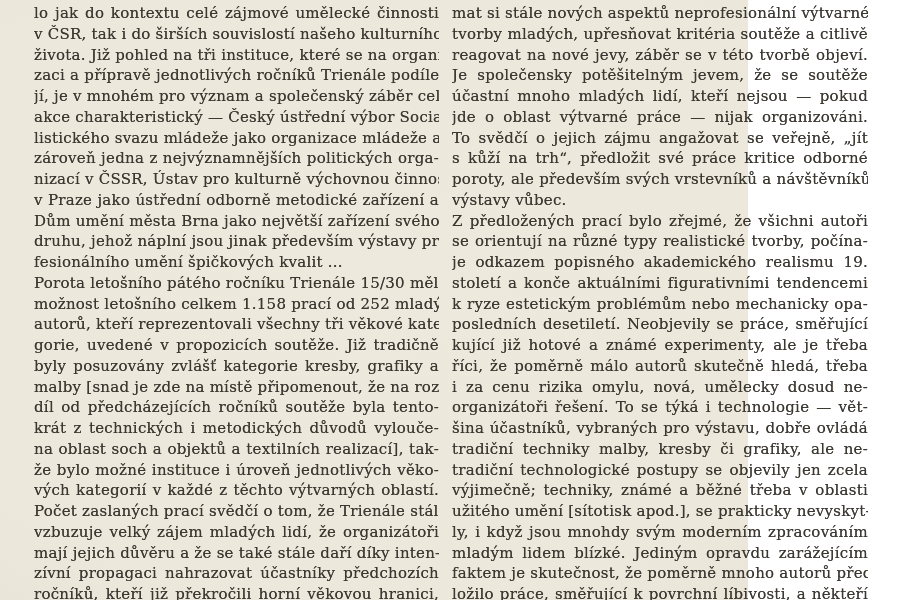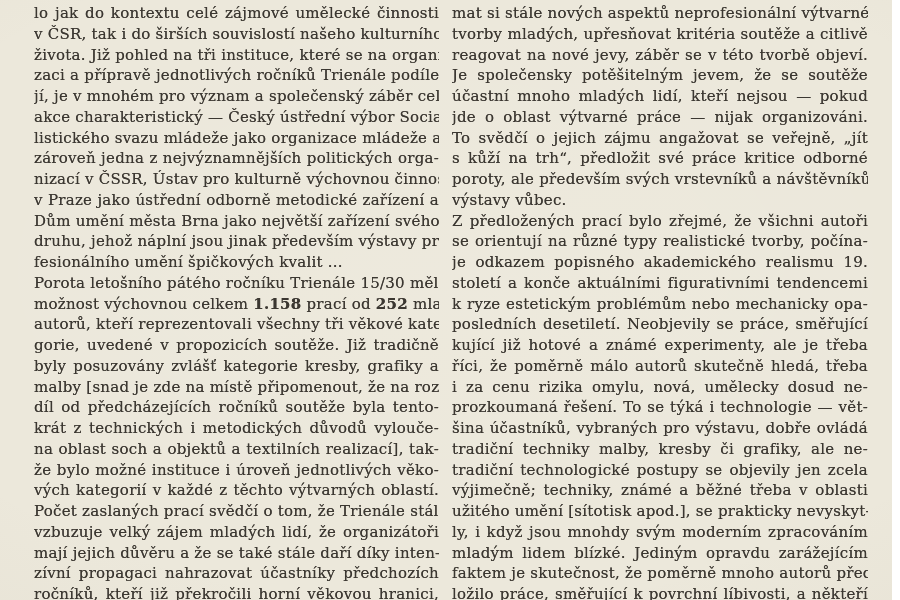--- a/index.html
+++ b/index.html
@@ -4,21 +4,21 @@
 <style>
   html, body {
     margin: 0;
     padding: 0;
     width: 900px;
     height: 600px;
     overflow: hidden;
   }
   .page {
     position: relative;
-    width: 892px;
+    width: 748px;
     height: 600px;
     background-color: #ece8db;
     background-image:
       radial-gradient(ellipse 120% 100% at 50% 45%,
         rgba(255,255,255,0.05) 0%,
         rgba(236,232,219,0) 55%,
         rgba(128,116,92,0.08) 100%);
     font-family: "DejaVu Serif", serif;
     color: #3b3731;
   }
@@ -36,42 +36,42 @@
     text-align: justify;
     text-align-last: justify;
     overflow: hidden;
     white-space: nowrap;
     text-shadow: 0 0 0.5px rgba(59,55,49,0.75);
   }
   .line.end {
     text-align: right;
     text-align-last: left;
   }
-  .b { font-weight: bold; }
+  .b { font-weight: normal; }
 </style>
 </head>
 <body>
 
 <div class="page">
   <div class="col col-left">
       <div class="line"><span>lo jak do kontextu celé zájmové umělecké činnosti</span></div>
       <div class="line"><span>v ČSR, tak i do širších souvislostí našeho kulturního</span></div>
       <div class="line"><span>života. Již pohled na tři instituce, které se na organi-</span></div>
       <div class="line"><span>zaci a přípravě jednotlivých ročníků Trienále podíle-</span></div>
       <div class="line"><span>jí, je v mnohém pro význam a společenský záběr celé</span></div>
       <div class="line"><span>akce charakteristický — Český ústřední výbor Socia-</span></div>
       <div class="line"><span>listického svazu mládeže jako organizace mládeže a</span></div>
       <div class="line"><span>zároveň jedna z nejvýznamnějších politických orga-</span></div>
       <div class="line"><span>nizací v ČSSR, Ústav pro kulturně výchovnou činnost</span></div>
       <div class="line"><span>v Praze jako ústřední odborně metodické zařízení a</span></div>
       <div class="line"><span>Dům umění města Brna jako největší zařízení svého</span></div>
       <div class="line"><span>druhu, jehož náplní jsou jinak především výstavy pro-</span></div>
       <div class="line end"><span>fesionálního umění špičkových kvalit ...</span></div>
       <div class="line"><span>Porota letošního pátého ročníku Trienále 15/30 měla</span></div>
-      <div class="line"><span>možnost výchovnou celkem </span><span class="b">1.158</span><span> prací od </span><span class="b">252</span><span> mladých</span></div>
+      <div class="line"><span>možnost letošního celkem </span><span class="b">1.158</span><span> prací od </span><span class="b">252</span><span> mladých</span></div>
       <div class="line"><span>autorů, kteří reprezentovali všechny tři věkové kate-</span></div>
       <div class="line"><span>gorie, uvedené v propozicích soutěže. Již tradičně</span></div>
       <div class="line"><span>byly posuzovány zvlášť kategorie kresby, grafiky a</span></div>
       <div class="line"><span>malby [snad je zde na místě připomenout, že na roz-</span></div>
       <div class="line"><span>díl od předcházejících ročníků soutěže byla tento-</span></div>
       <div class="line"><span>krát z technických i metodických důvodů vylouče-</span></div>
       <div class="line"><span>na oblast soch a objektů a textilních realizací], tak-</span></div>
       <div class="line"><span>že bylo možné instituce i úroveň jednotlivých věko-</span></div>
       <div class="line"><span>vých kategorií v každé z těchto výtvarných oblastí.</span></div>
       <div class="line"><span>Počet zaslaných prací svědčí o tom, že Trienále stále</span></div>
@@ -93,21 +93,21 @@
       <div class="line end"><span>výstavy vůbec.</span></div>
       <div class="line"><span>Z předložených prací bylo zřejmé, že všichni autoři</span></div>
       <div class="line"><span>se orientují na různé typy realistické tvorby, počína-</span></div>
       <div class="line"><span>je odkazem popisného akademického realismu 19.</span></div>
       <div class="line"><span>století a konče aktuálními figurativními tendencemi</span></div>
       <div class="line"><span>k ryze estetickým problémům nebo mechanicky opa-</span></div>
       <div class="line"><span>posledních desetiletí. Neobjevily se práce, směřující</span></div>
       <div class="line"><span>kující již hotové a známé experimenty, ale je třeba</span></div>
       <div class="line"><span>říci, že poměrně málo autorů skutečně hledá, třeba</span></div>
       <div class="line"><span>i za cenu rizika omylu, nová, umělecky dosud ne-</span></div>
-      <div class="line"><span>prozkoumaná řešení. To se týká i technologie — vět-</span></div>
+      <div class="line"><span>organizátoři řešení. To se týká i technologie — vět-</span></div>
       <div class="line"><span>šina účastníků, vybraných pro výstavu, dobře ovládá</span></div>
       <div class="line"><span>tradiční techniky malby, kresby či grafiky, ale ne-</span></div>
       <div class="line"><span>tradiční technologické postupy se objevily jen zcela</span></div>
       <div class="line"><span>výjimečně; techniky, známé a běžné třeba v oblasti</span></div>
       <div class="line"><span>užitého umění [sítotisk apod.], se prakticky nevyskyt-</span></div>
       <div class="line"><span>ly, i když jsou mnohdy svým moderním zpracováním</span></div>
       <div class="line"><span>mladým lidem blízké. Jediným opravdu zarážejícím</span></div>
       <div class="line"><span>faktem je skutečnost, že poměrně mnoho autorů před-</span></div>
       <div class="line"><span>ložilo práce, směřující k povrchní líbivosti, a někteří</span></div>
     </div>

